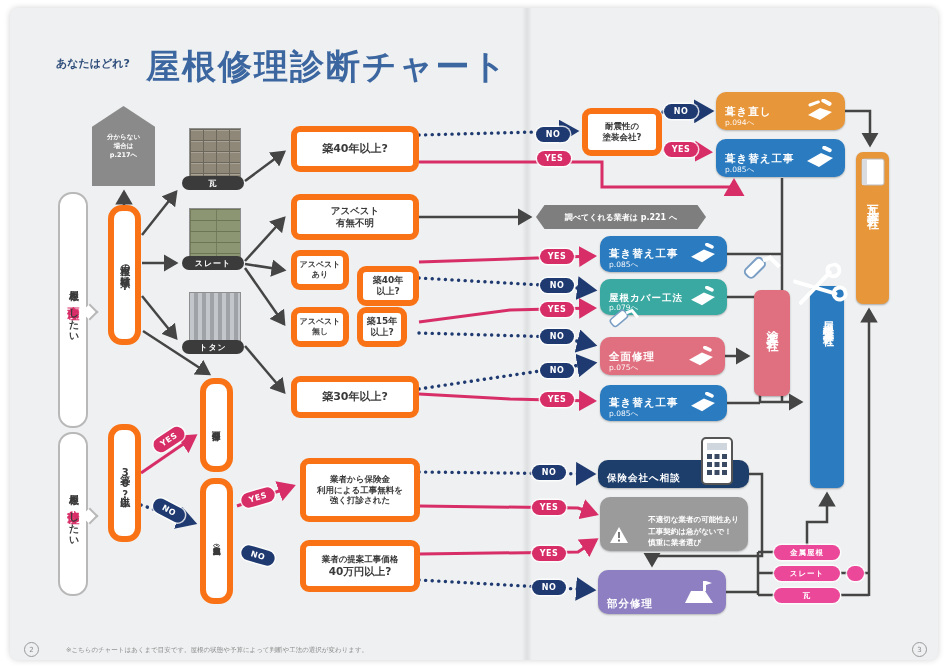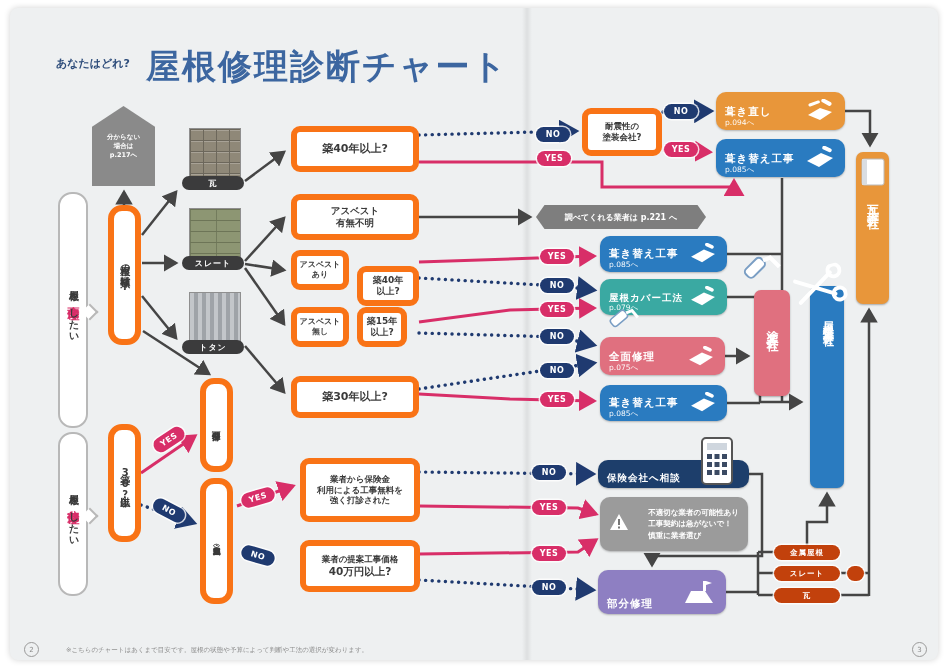--- a/index.html
+++ b/index.html
@@ -22,21 +22,21 @@
   .rooflabel{background:#3b3b3c;border-radius:8px;color:#fff;font-size:8px;font-weight:bold;display:flex;align-items:center;justify-content:center;z-index:3;letter-spacing:1px;}
   .out{border-radius:10px;color:#fff;display:flex;align-items:flex-end;justify-content:space-between;padding:3px 9px;box-shadow:0 1px 2px rgba(0,0,0,.25);}
   .out .txt{display:flex;flex-direction:column;line-height:1.2;}
   .out .tt{font-size:10.5px;font-weight:bold;letter-spacing:1px;}
   .out .pg{font-size:7.5px;opacity:.95;}
   .orange{background:#e8963a;} .blue{background:#2a7bc0;} .teal{background:#3aa9a2;} .pinkbox{background:#e0707f;} .navybox{background:#1d3e6b;} .graybox{background:#9b9b9b;} .purple{background:#8e7fc2;}
   .vcompany{border-radius:7px;color:#fff;font-weight:bold;display:flex;flex-direction:column;align-items:center;box-shadow:0 1px 2px rgba(0,0,0,.3);}
   .vcompany .vtext{font-size:12px;letter-spacing:3px;margin-top:4px;}
   .pill{position:absolute;border-radius:9px;color:#fff;font-size:8px;font-weight:bold;width:34px;height:15px;display:flex;align-items:center;justify-content:center;z-index:3;letter-spacing:.5px;box-shadow:0 0 0 1.5px rgba(255,255,255,.8);}
   .pill.yes{background:#d82e68;} .pill.no{background:#1f3a70;}
-  .smallpill{background:#c2410c;border-radius:8px;color:#fff;font-size:7.5px;font-weight:bold;display:flex;align-items:center;justify-content:center;z-index:3;letter-spacing:1px;box-shadow:0 0 0 1.5px rgba(255,255,255,.8);}
+  .smallpill{background:#ec4899;border-radius:8px;color:#fff;font-size:7.5px;font-weight:bold;display:flex;align-items:center;justify-content:center;z-index:3;letter-spacing:1px;box-shadow:0 0 0 1.5px rgba(255,255,255,.8);}
   .grayarrow{background:#7e7e7e;color:#fff;font-size:8px;font-weight:bold;display:flex;align-items:center;justify-content:center;clip-path:polygon(0 50%,5% 0,95% 0,100% 50%,95% 100%,5% 100%);}
   .warn{display:flex;align-items:flex-start;gap:5px;color:#fff;}
   .warn .lines{display:flex;flex-direction:column;font-size:7.5px;font-weight:bold;line-height:1.5;}
   .footnote{position:absolute;left:66px;top:646px;font-size:6.5px;color:#8a8a8a;z-index:2;}
   .pagecircle{position:absolute;width:13px;height:13px;border:1px solid #9a9a9a;border-radius:50%;color:#8a8a8a;font-size:7px;display:flex;align-items:center;justify-content:center;z-index:2;}
   .kawaraimg{background-color:#8f8878;background-image:linear-gradient(#6c675b 1.5px,transparent 1.5px),linear-gradient(90deg,#6c675b 1.5px,transparent 1.5px),linear-gradient(rgba(255,255,255,.22) 2px,transparent 2px);background-size:13px 11px,13px 11px,13px 11px;}
   .slateimg{background-color:#8d9673;background-image:linear-gradient(#6d7557 1.5px,transparent 1.5px),linear-gradient(90deg,rgba(109,117,87,.8) 1.5px,transparent 1.5px);background-size:26px 11px,26px 11px;}
   .totanimg{background:repeating-linear-gradient(90deg,#c3c6ca 0 4px,#9fa3a8 4px 8px);}
 </style>
 </head>
@@ -275,21 +275,21 @@
           <rect x="7" y="26" width="5" height="5"></rect>
           <rect x="14.5" y="26" width="5" height="5"></rect>
           <rect x="22" y="26" width="5" height="5"></rect>
           <rect x="7" y="34" width="5" height="5"></rect>
           <rect x="14.5" y="34" width="5" height="5"></rect>
           <rect x="22" y="34" width="5" height="5"></rect>
         </g>
       </svg>
   </div>
 
-  <div class="node out graybox warn" style="left:600px;top:497px;width:148px;height:54px;align-items:center;">
+  <div class="node out graybox warn" style="left:600px;top:497px;width:148px;height:54px;align-items:flex-end;">
     <span><svg width="20" height="18" viewBox="0 0 20 18">
           <path d="M10 1 L19 17 L1 17 Z" fill="#fff"></path>
           <rect x="9" y="6" width="2" height="6" fill="#777"></rect>
           <rect x="9" y="13.5" width="2" height="2" fill="#777"></rect>
         </svg></span>
     <span class="lines">
       <span>不適切な業者の可能性あり</span>
       <span>工事契約は急がないで！</span>
       <span>慎重に業者選び</span>
     </span>

